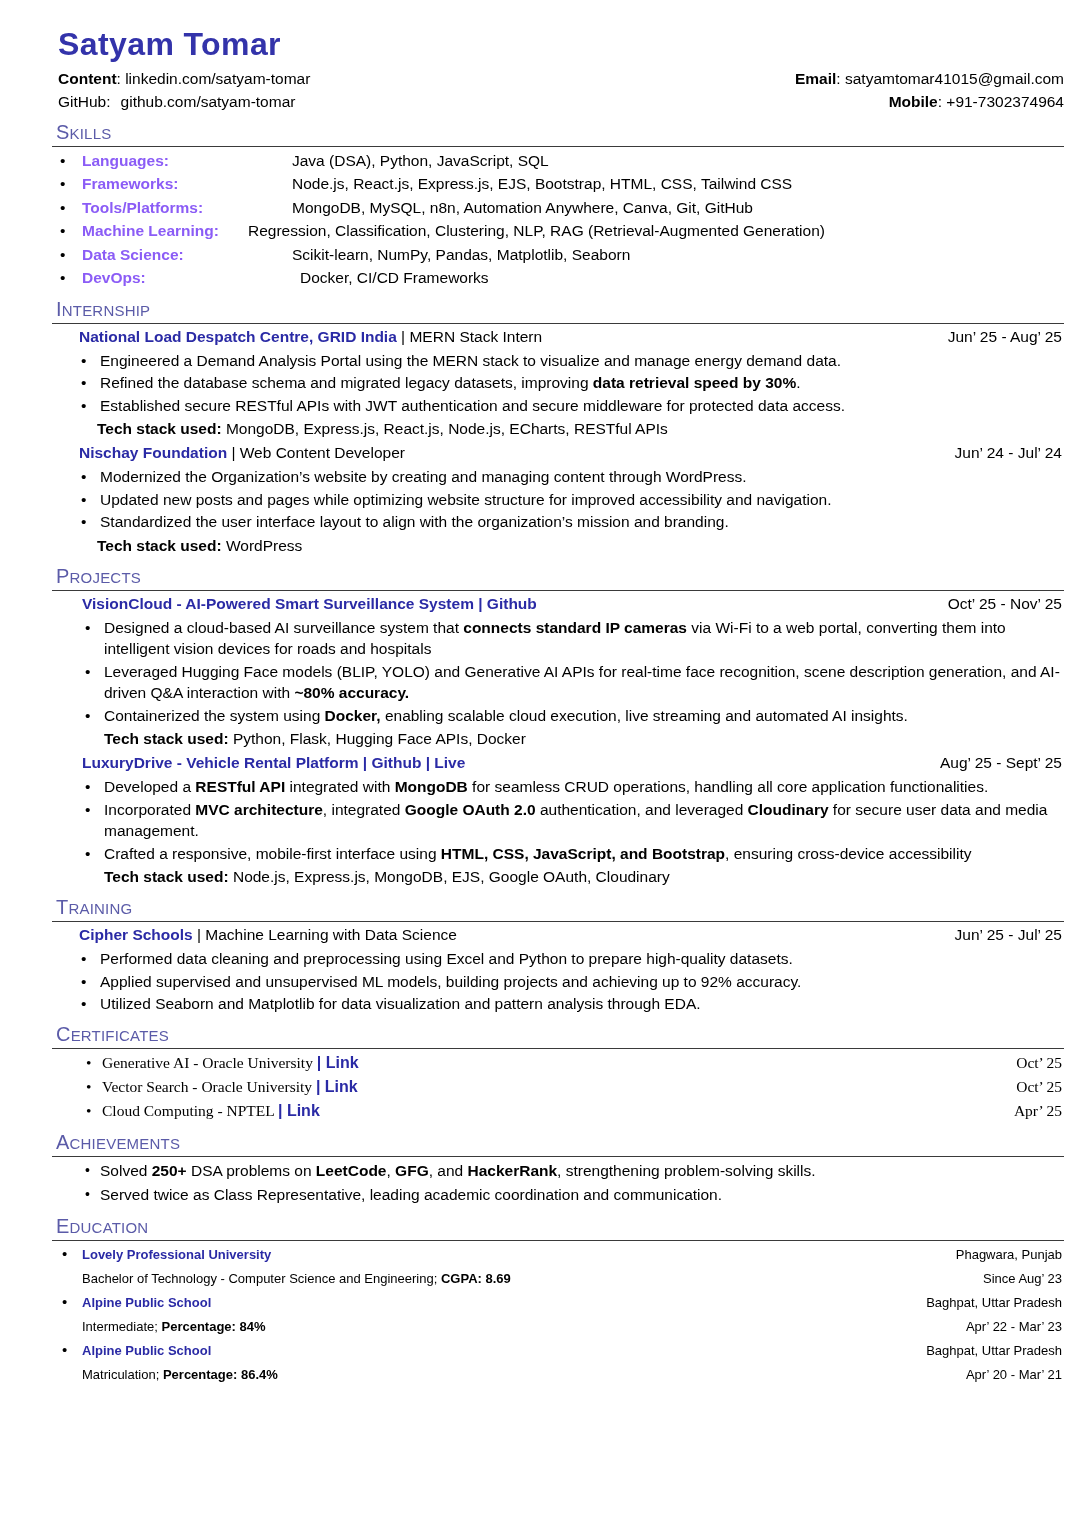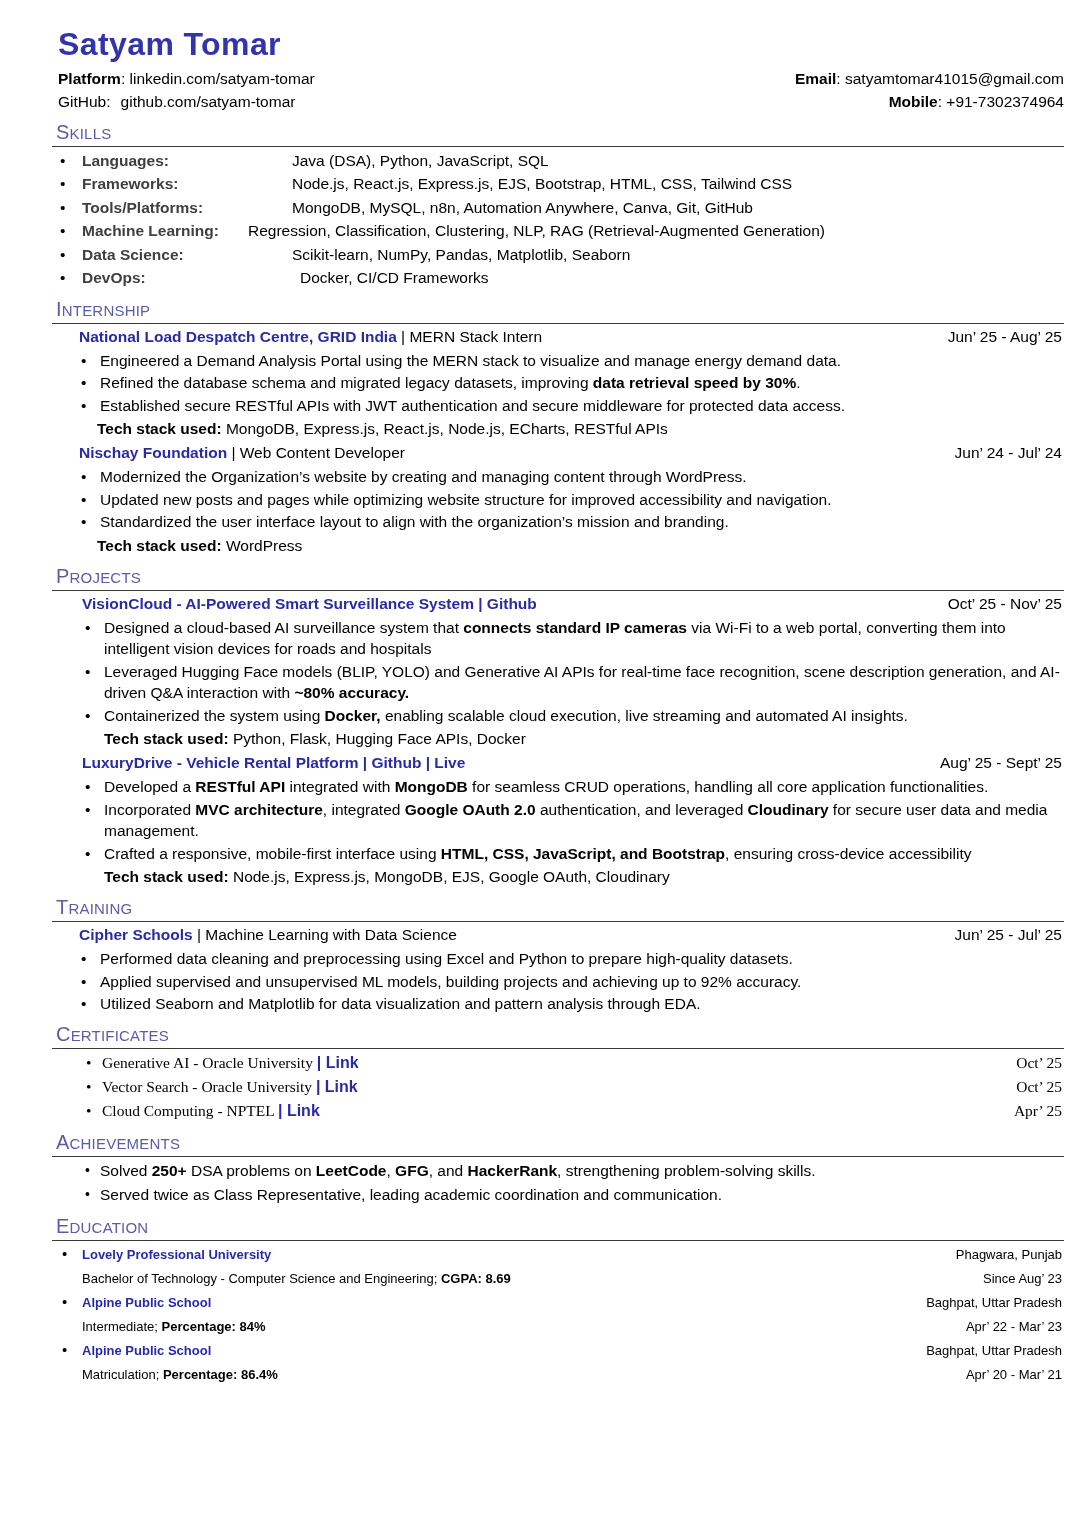--- a/index.html
+++ b/index.html
@@ -40,21 +40,21 @@
     line-height: 1.25;
     padding-left: 4px;
   }
   .sec-title .cap { font-size: 20px; }
   .rule { border-top: 1.6px solid #3a3a3a; margin-top: 1px; }
 
   
   .skills { margin-top: 2px; }
   .skill-row { position: relative; height: 23.5px; font-size: 15.5px; line-height: 23.5px; padding-left: 30px; }
   .skill-row .bul { position: absolute; left: 8px; top: 0; }
-  .skill-row .k { font-weight: bold; color: #404040; }
+  .skill-row .k { font-weight: bold; color: #8b5cf6; }
   .skill-row .v { position: absolute; left: 196px; top: 0; white-space: nowrap; }
 
   
   .entry { margin-top: 1px; }
   .entry-head { position: relative; height: 24px; font-size: 15.5px; line-height: 24px; padding-left: 27px; }
   .entry-head .org { font-weight: bold; color: #2a2aa5; }
   .entry-head .role { color: #000; }
   .entry-head .date { position: absolute; right: 2px; top: 0; white-space: nowrap; }
 
   ul.pts { list-style: none; margin: 0; padding: 0; }
@@ -105,21 +105,21 @@
 </head>
 <body>
 
 <div class="page">
 
   <div>
     <div class="name">Satyam  Tomar</div>
 
     <div class="contact-row">
       <div class="contact-left">
-        <span class="lbl">Platform</span><span>: linkedin.com/satyam-tomar</span>
+        <span class="lbl">Content</span><span>: linkedin.com/satyam-tomar</span>
       </div>
       <div class="contact-right">
         <span class="lbl">Email</span><span>: satyamtomar41015@gmail.com</span>
       </div>
     </div>
 
     <div class="contact-row">
       <div class="gh-left">
         <span class="lbl">GitHub</span><span>:</span><span class="val">github.com/satyam-tomar</span>
       </div>

